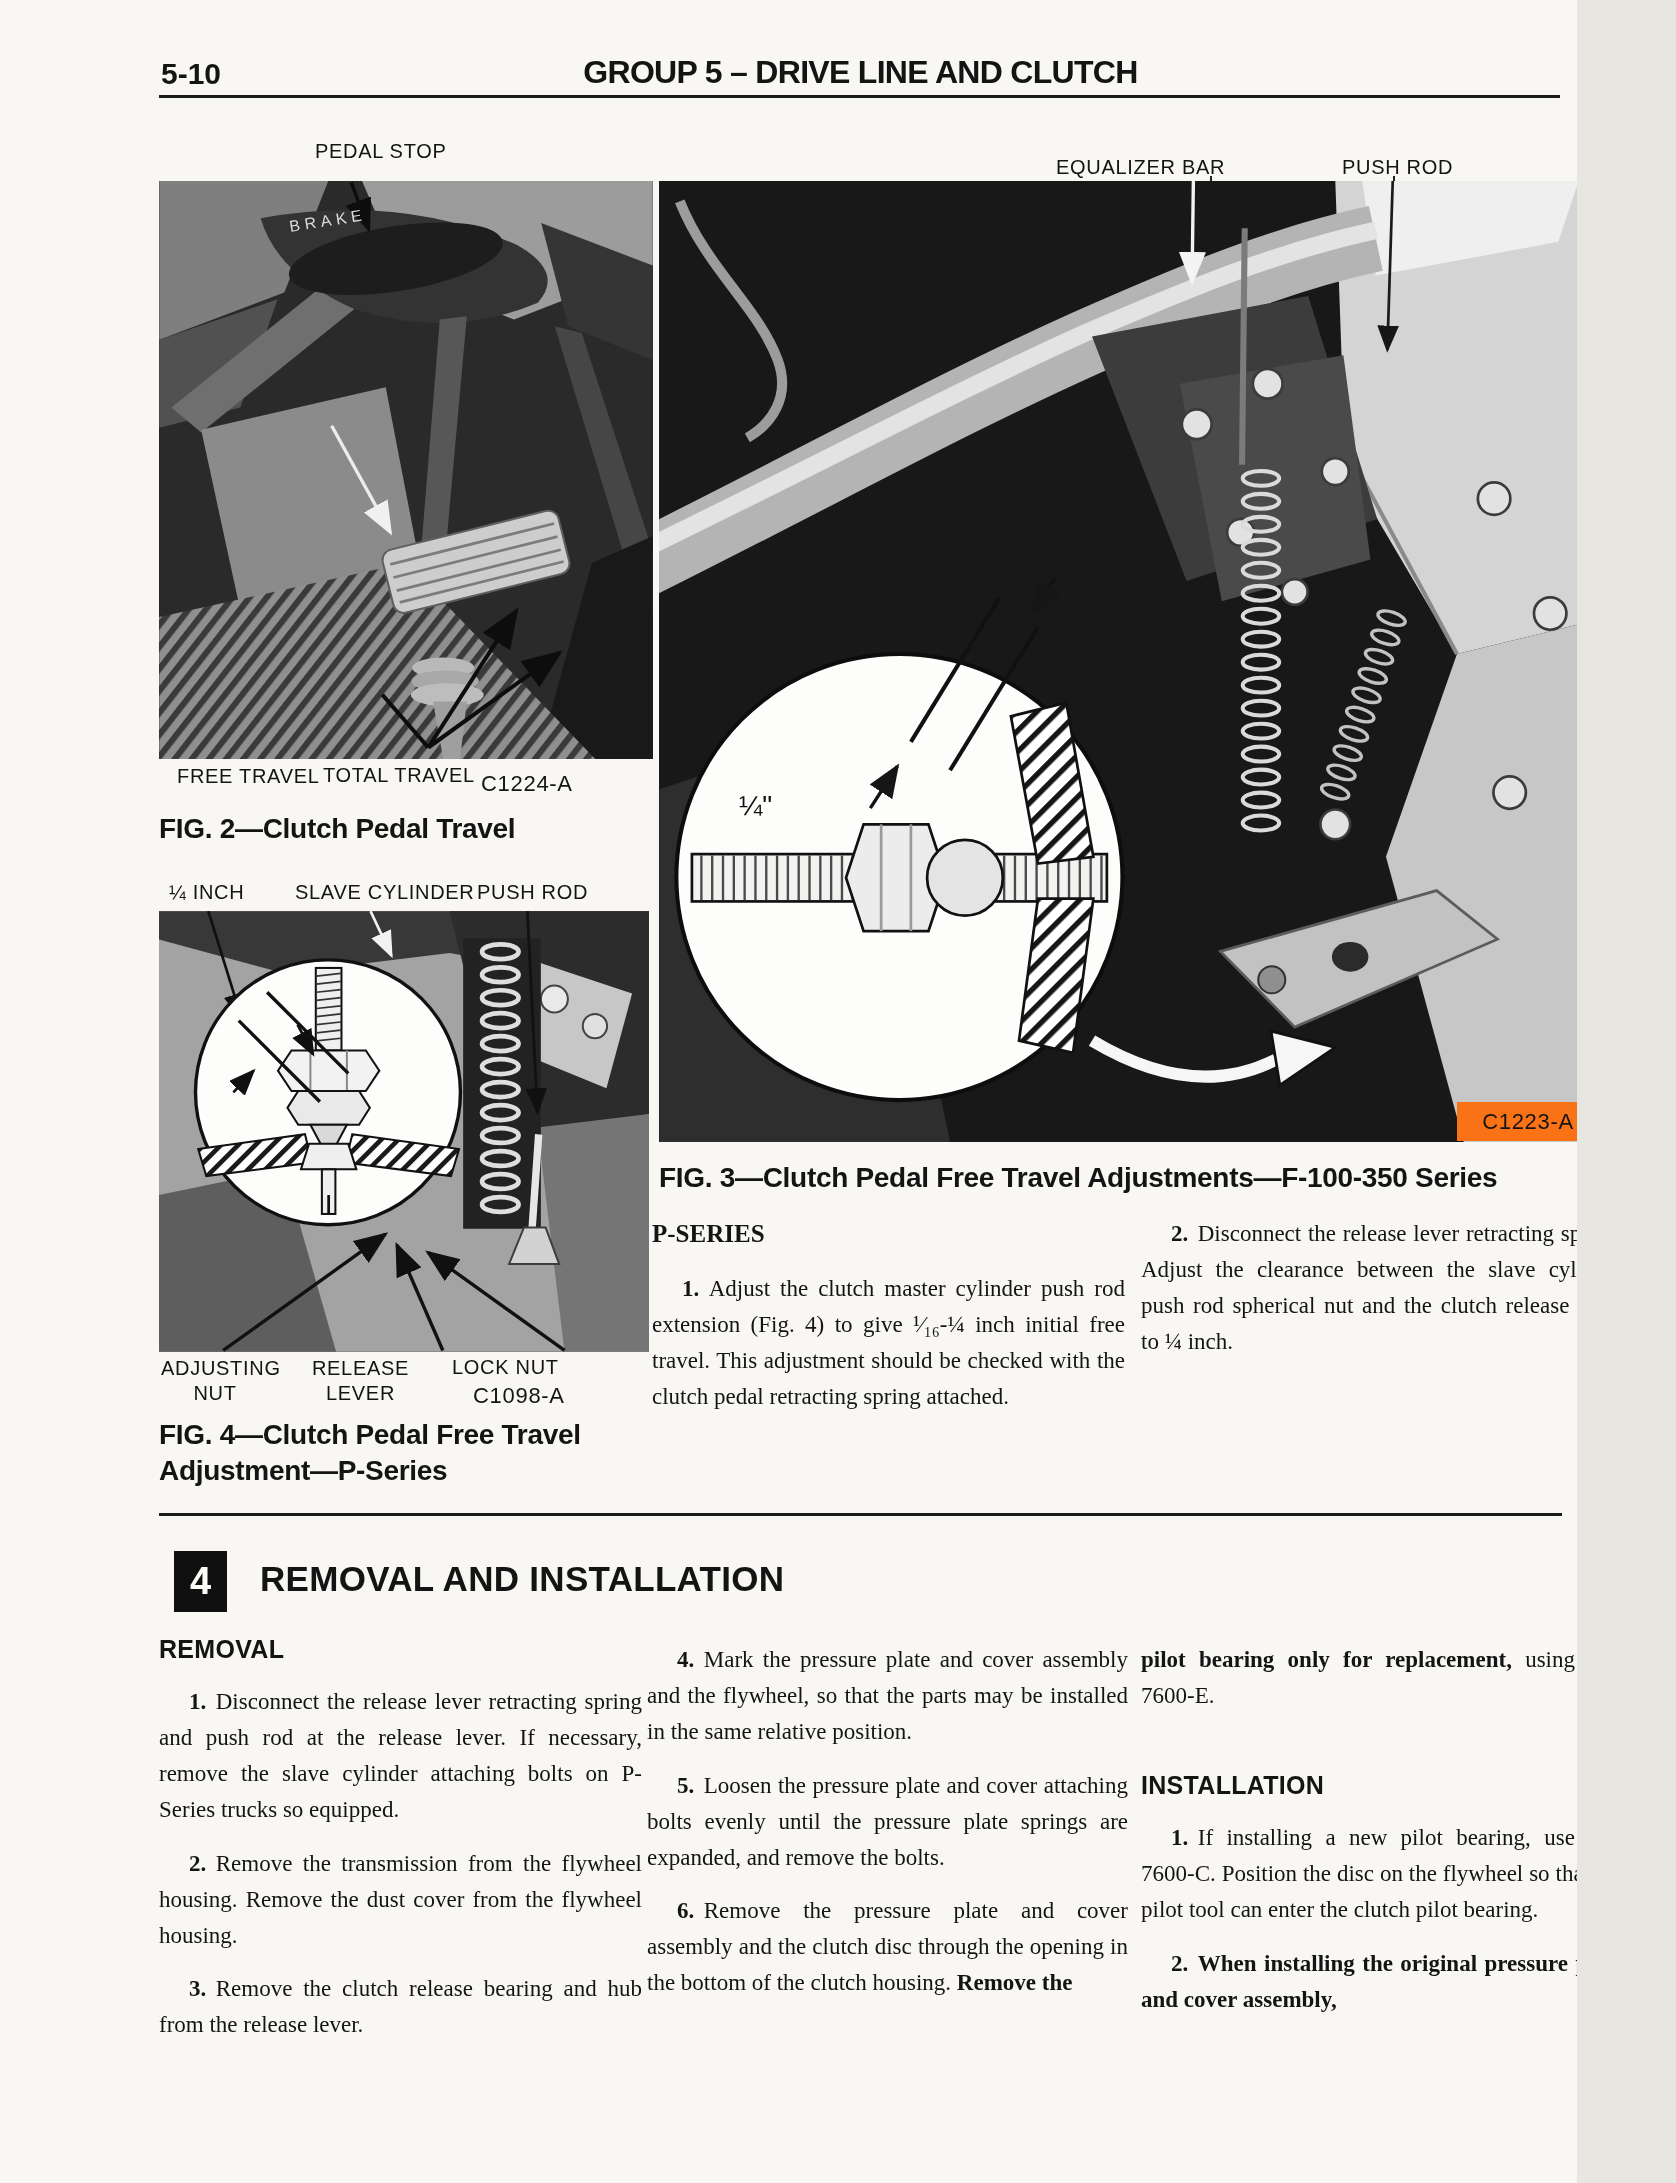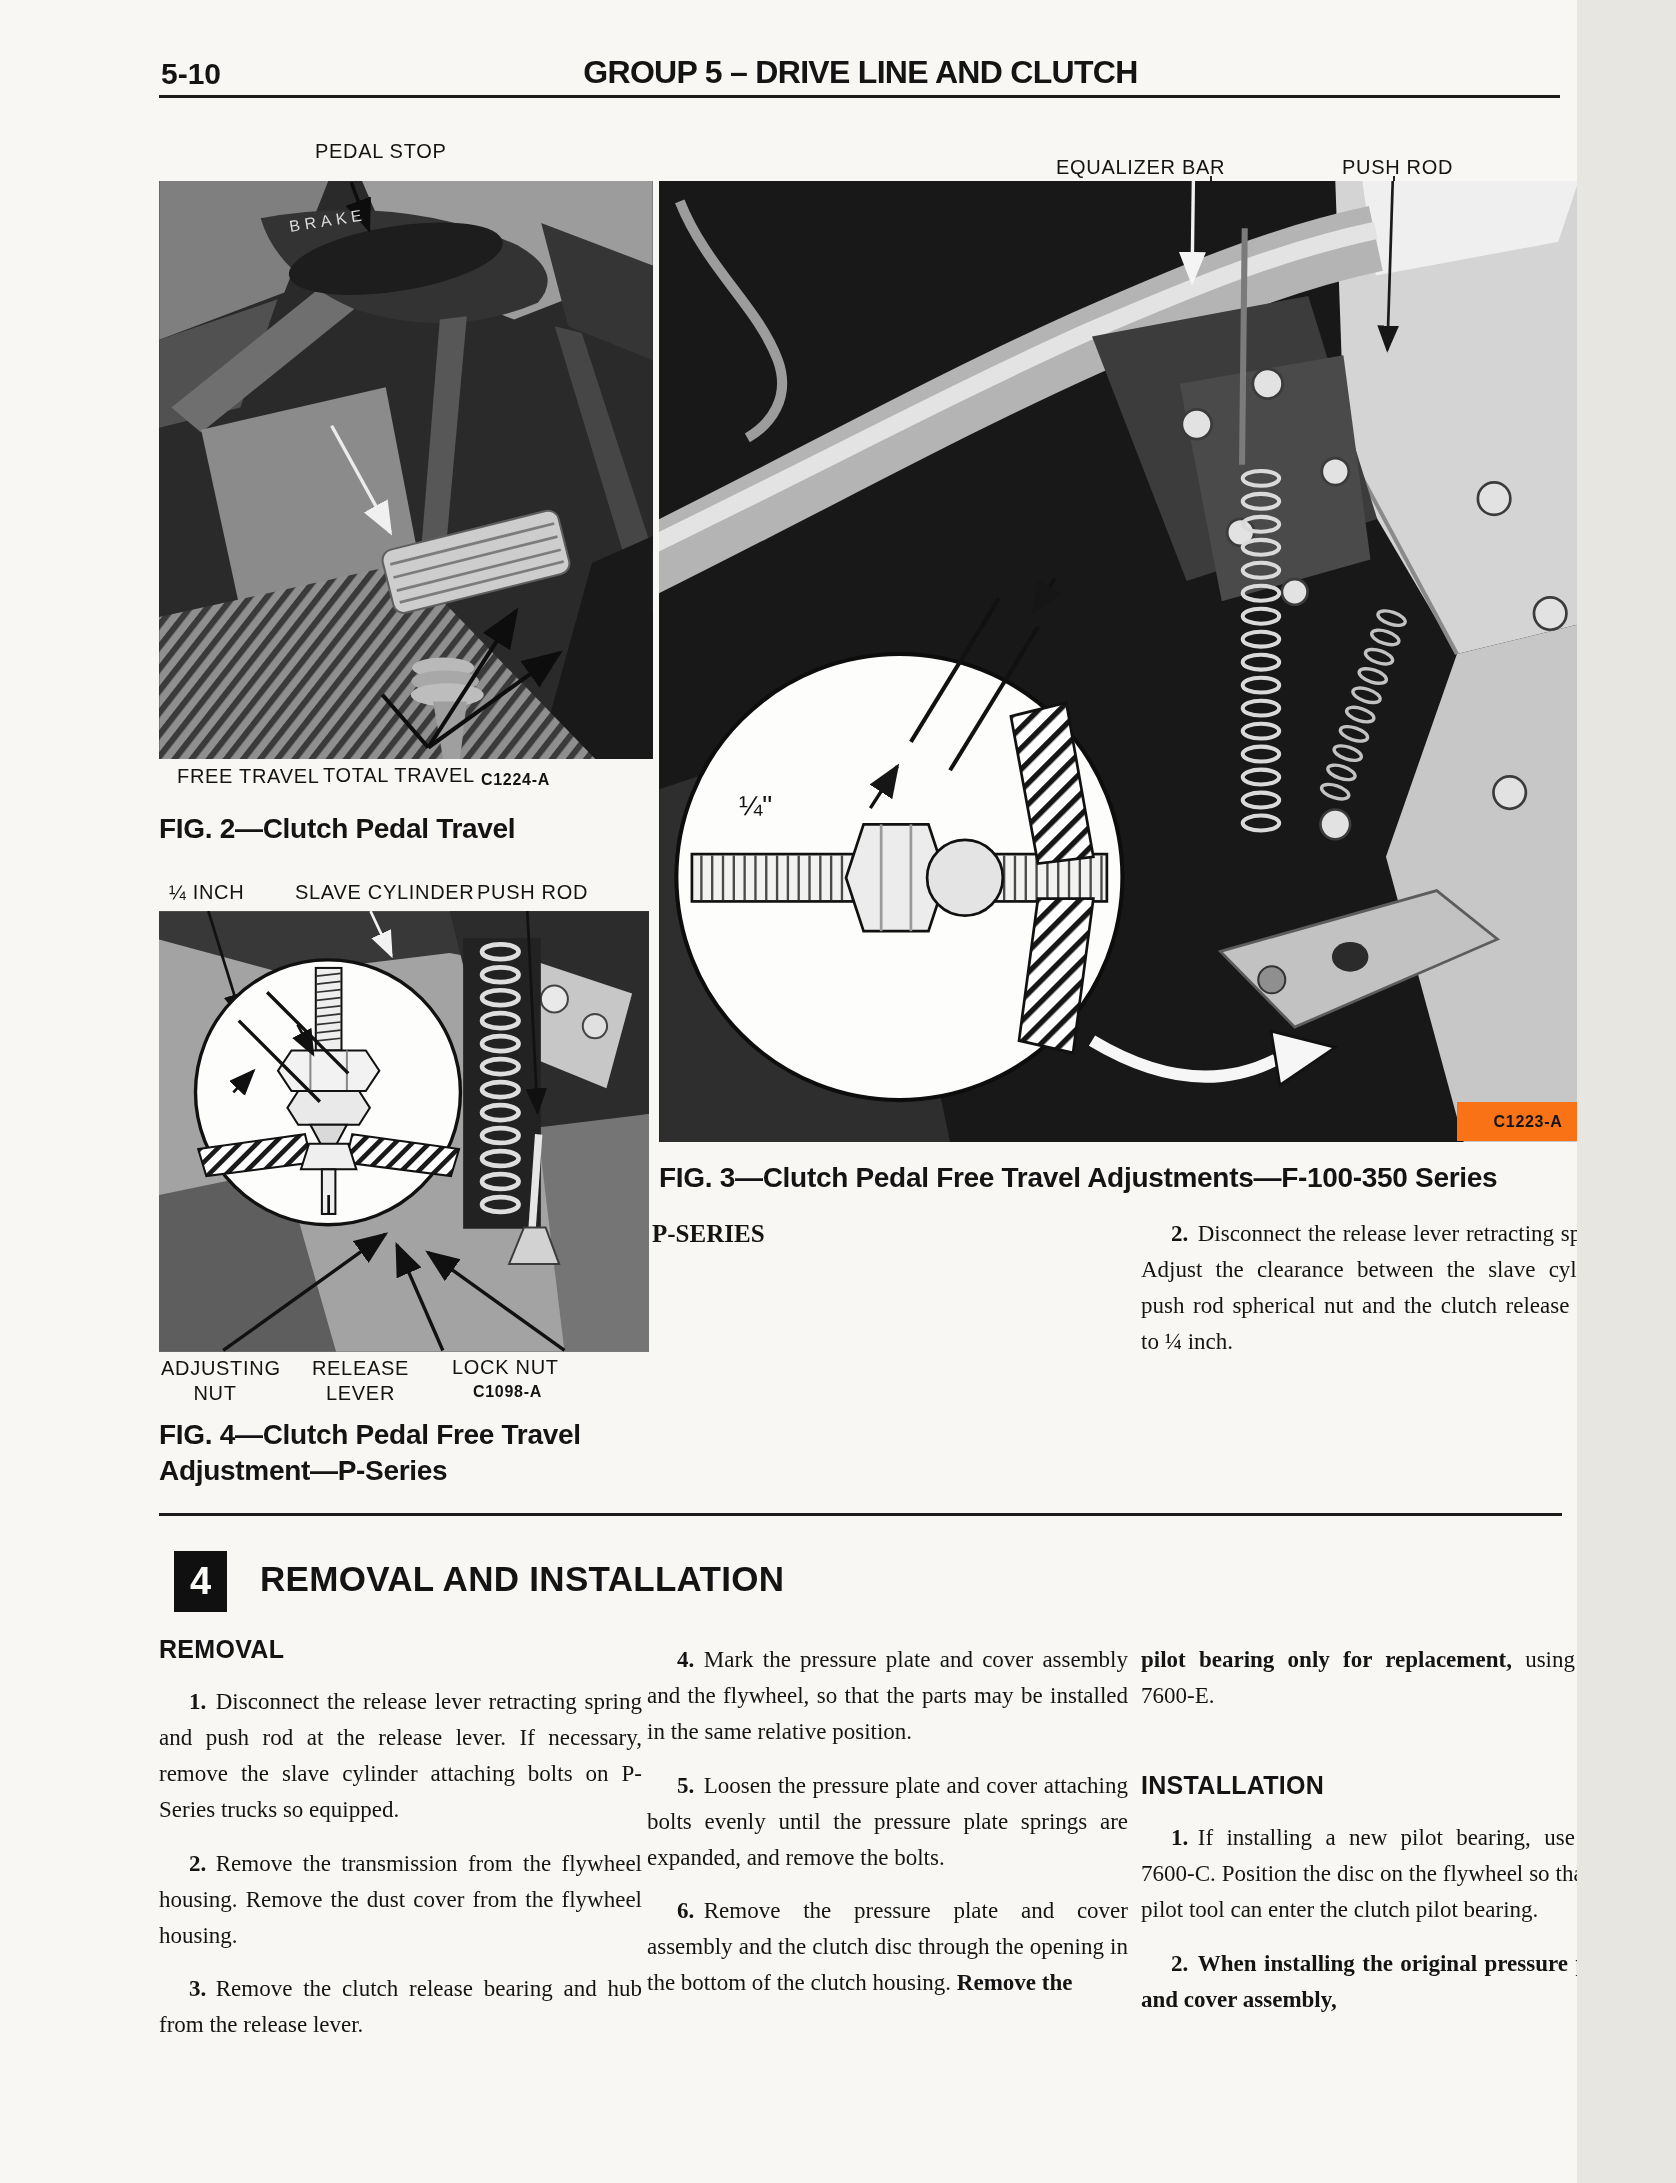--- a/index.html
+++ b/index.html
@@ -10,21 +10,21 @@
   
   .hdr-num{left:161px;top:57px;font-size:30px;font-weight:700;letter-spacing:0px;}
   .hdr-title{left:159px;top:54px;width:1403px;text-align:center;font-size:32px;font-weight:700;letter-spacing:-0.7px;}
   .hdr-rule{left:159px;top:95px;width:1401px;height:3.4px;background:#1b1b1b;}
   .curl{left:1572px;top:82px;width:74px;height:54px;border:2px solid transparent;
         border-top:2px solid #c7c3ba;border-radius:50%;}
 
   
   .figlab{font-size:20px;letter-spacing:0.7px;white-space:nowrap;}
   .figlab2{font-size:20px;letter-spacing:0.7px;text-align:center;line-height:1.25;}
-  .figcode{font-size:16px;font-weight:700;letter-spacing:0.7px;white-space:nowrap;}
+  .figcode{font-size:22px;font-weight:400;letter-spacing:0.7px;white-space:nowrap;}
   .figcap{font-size:28px;font-weight:700;letter-spacing:-0.3px;line-height:1.3;white-space:nowrap;}
   .photo{background:#222;}
   .photo svg{display:block;}
 
   
   .col{position:absolute;}
   .step{font-family:"Liberation Serif","DejaVu Serif",serif;font-size:23px;line-height:36px;
         text-align:justify;margin:0 0 17.6px 0;text-indent:30px;}
   .nodent{text-indent:0;}
   .num{margin-right:9.5px;}
@@ -328,20 +328,21 @@
     <div class="abs dim3">¼"</div>
     <div class="abs codebox">
       <span class="figcode">C1223-A</span>
     </div>
   </div>
 
   <div class="abs figcap" style="left:659px;top:1160px;">FIG. 3—Clutch Pedal Free Travel Adjustments—F-100-350 Series</div>
 
   <div class="col" style="left:652px;top:1220px;width:473px;">
     <h3 class="serifhead">P-SERIES</h3>
+    <p class="step"><b class="num">1.</b><span>Adjust the clutch master cylinder push rod extension (Fig. 4) to give ¹⁄₁₆-¼ inch initial free travel. This adjustment should be checked with the clutch pedal retracting spring attached.</span></p>
   </div>
   <div class="col" style="left:1141px;top:1216px;width:483px;">
     <p class="step"><b class="num">2.</b><span>Disconnect the release lever retracting spring. Adjust the clearance between the slave cylinder push rod spherical nut and the clutch release lever to ¼ inch.</span></p>
   </div>
 
   <div class="abs sec-rule"></div>
   <div class="abs badge">4</div>
   <div class="abs sec-head">REMOVAL AND INSTALLATION</div>
 
   <div class="col" style="left:159px;top:1635px;width:483px;">

